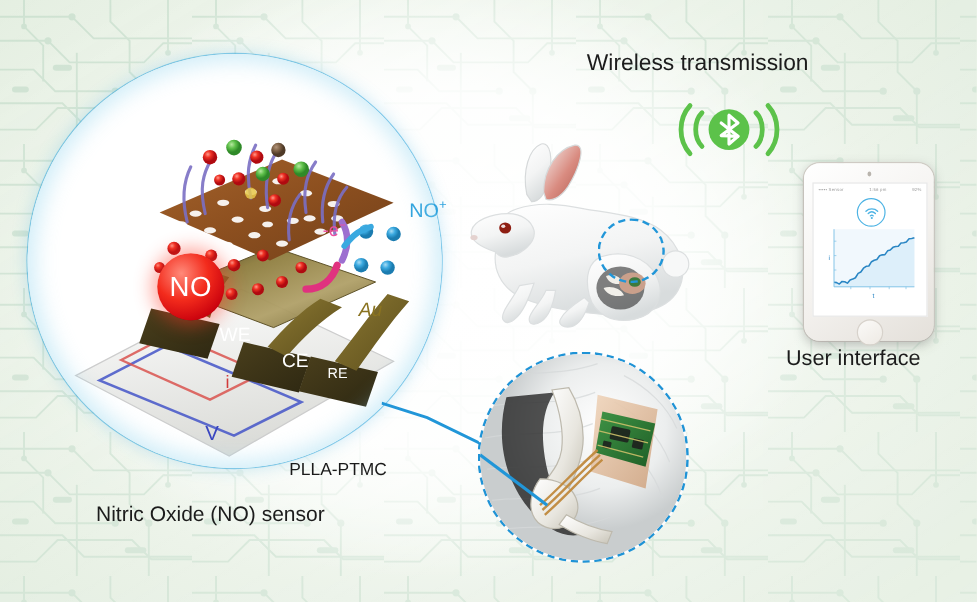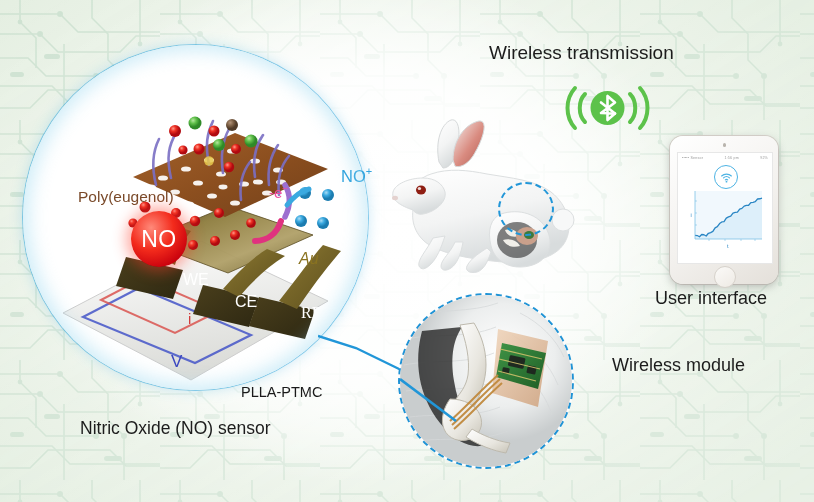--- a/index.html
+++ b/index.html
@@ -42,21 +42,21 @@
     box-shadow:0 0 14px 5px rgba(255,60,40,.42);
     display:flex;align-items:center;justify-content:center;}
   .t-no span{color:#fff;font-size:23px;font-weight:400;letter-spacing:.5px;}
   .t-emin{left:246px;top:138px;font-size:15px;color:#ee4fa0;}
   .t-emin sup{font-size:10px;}
   .t-nop{left:302px;top:120px;font-size:16.5px;color:#2fa3de;margin-left:16px;}
   .t-nop sup{font-size:11px;}
   .t-au{left:276px;top:205px;font-size:16px;color:#8a7320;font-style:italic;}
   .t-we{left:160px;top:226px;font-size:16px;color:#fff;}
   .t-ce{left:212px;top:248px;font-size:16px;color:#fff;}
-  .t-re{left:278px;top:259px;font-size:16px;color:#fff;font-family:Liberation Serif, serif;}
+  .t-re{left:250px;top:259px;font-size:12px;color:#fff;}
   .t-i{left:165px;top:265px;font-size:15px;color:#d23b3b;}
   .t-v{left:148px;top:307px;font-size:17px;color:#3a46c0;}
   .t-plla{left:218px;top:339px;font-size:14.5px;color:#1a1a1a;text-align:right;}
 
   .caption{position:absolute;font-size:17.5px;color:#1c1c1c;white-space:nowrap;}
   #cap-sensor{left:80px;top:418px;}
   #cap-wireless-tx{left:489px;top:42px;font-size:19px;}
   #cap-ui{left:655px;top:288px;font-size:18px;}
   #cap-module{left:612px;top:355px;font-size:18px;}
 
@@ -269,21 +269,20 @@
           <circle cx="305" cy="150" r="6"></circle>
         <circle cx="278" cy="176" r="6"></circle>
           <circle cx="300" cy="178" r="6"></circle>
       </g>
 
       <path d="M232,196 C245,196 254,188 258,176" fill="none" stroke="#e0327f" stroke-width="6" stroke-linecap="round"></path>
       <path d="M262,172 C268,160 268,150 262,140" fill="none" stroke="#9d6fd0" stroke-width="5.5" stroke-linecap="round"></path>
       <path d="M264,160 C272,150 278,146 286,144" fill="none" stroke="#3aa9e0" stroke-width="5" stroke-linecap="round"></path>
     </svg>
 
-    <div class="lbl t-poly">Poly(eugenol)</div>
     <div class="t-no">
         <span>NO</span>
       </div>
     <div class="lbl t-emin"><span>-e</span><sup>−</sup></div>
     <div class="lbl t-nop"><span>NO</span><sup>+</sup></div>
     <div class="lbl t-au">Au</div>
     <div class="lbl t-we">WE</div>
     <div class="lbl t-ce">CE</div>
     <div class="lbl t-re">RE</div>
     <div class="lbl t-i">i</div>
@@ -421,21 +420,20 @@
 
       <g stroke="#c08a3e" stroke-width="2" fill="none" opacity=".95">
         <path d="M98,80 C80,96 66,112 50,126"></path>
         <path d="M100,84 C82,100 68,116 52,130"></path>
         <path d="M102,88 C84,104 70,120 54,134"></path>
       </g>
 
       <path d="M0,84 L56,126" fill="none" stroke="#2196d8" stroke-width="2.6"></path>
     </svg>
   </div>
-  <div class="caption" id="cap-module">Wireless module</div>
 
   <div id="tablet">
     <div id="cam-dot"></div>
     <div id="tablet-screen">
       <div id="status-bar">
         <span>••••• Sensor</span>
         <span>1:56 pm</span>
         <span>92%</span>
       </div>
       <div id="app-badge">

